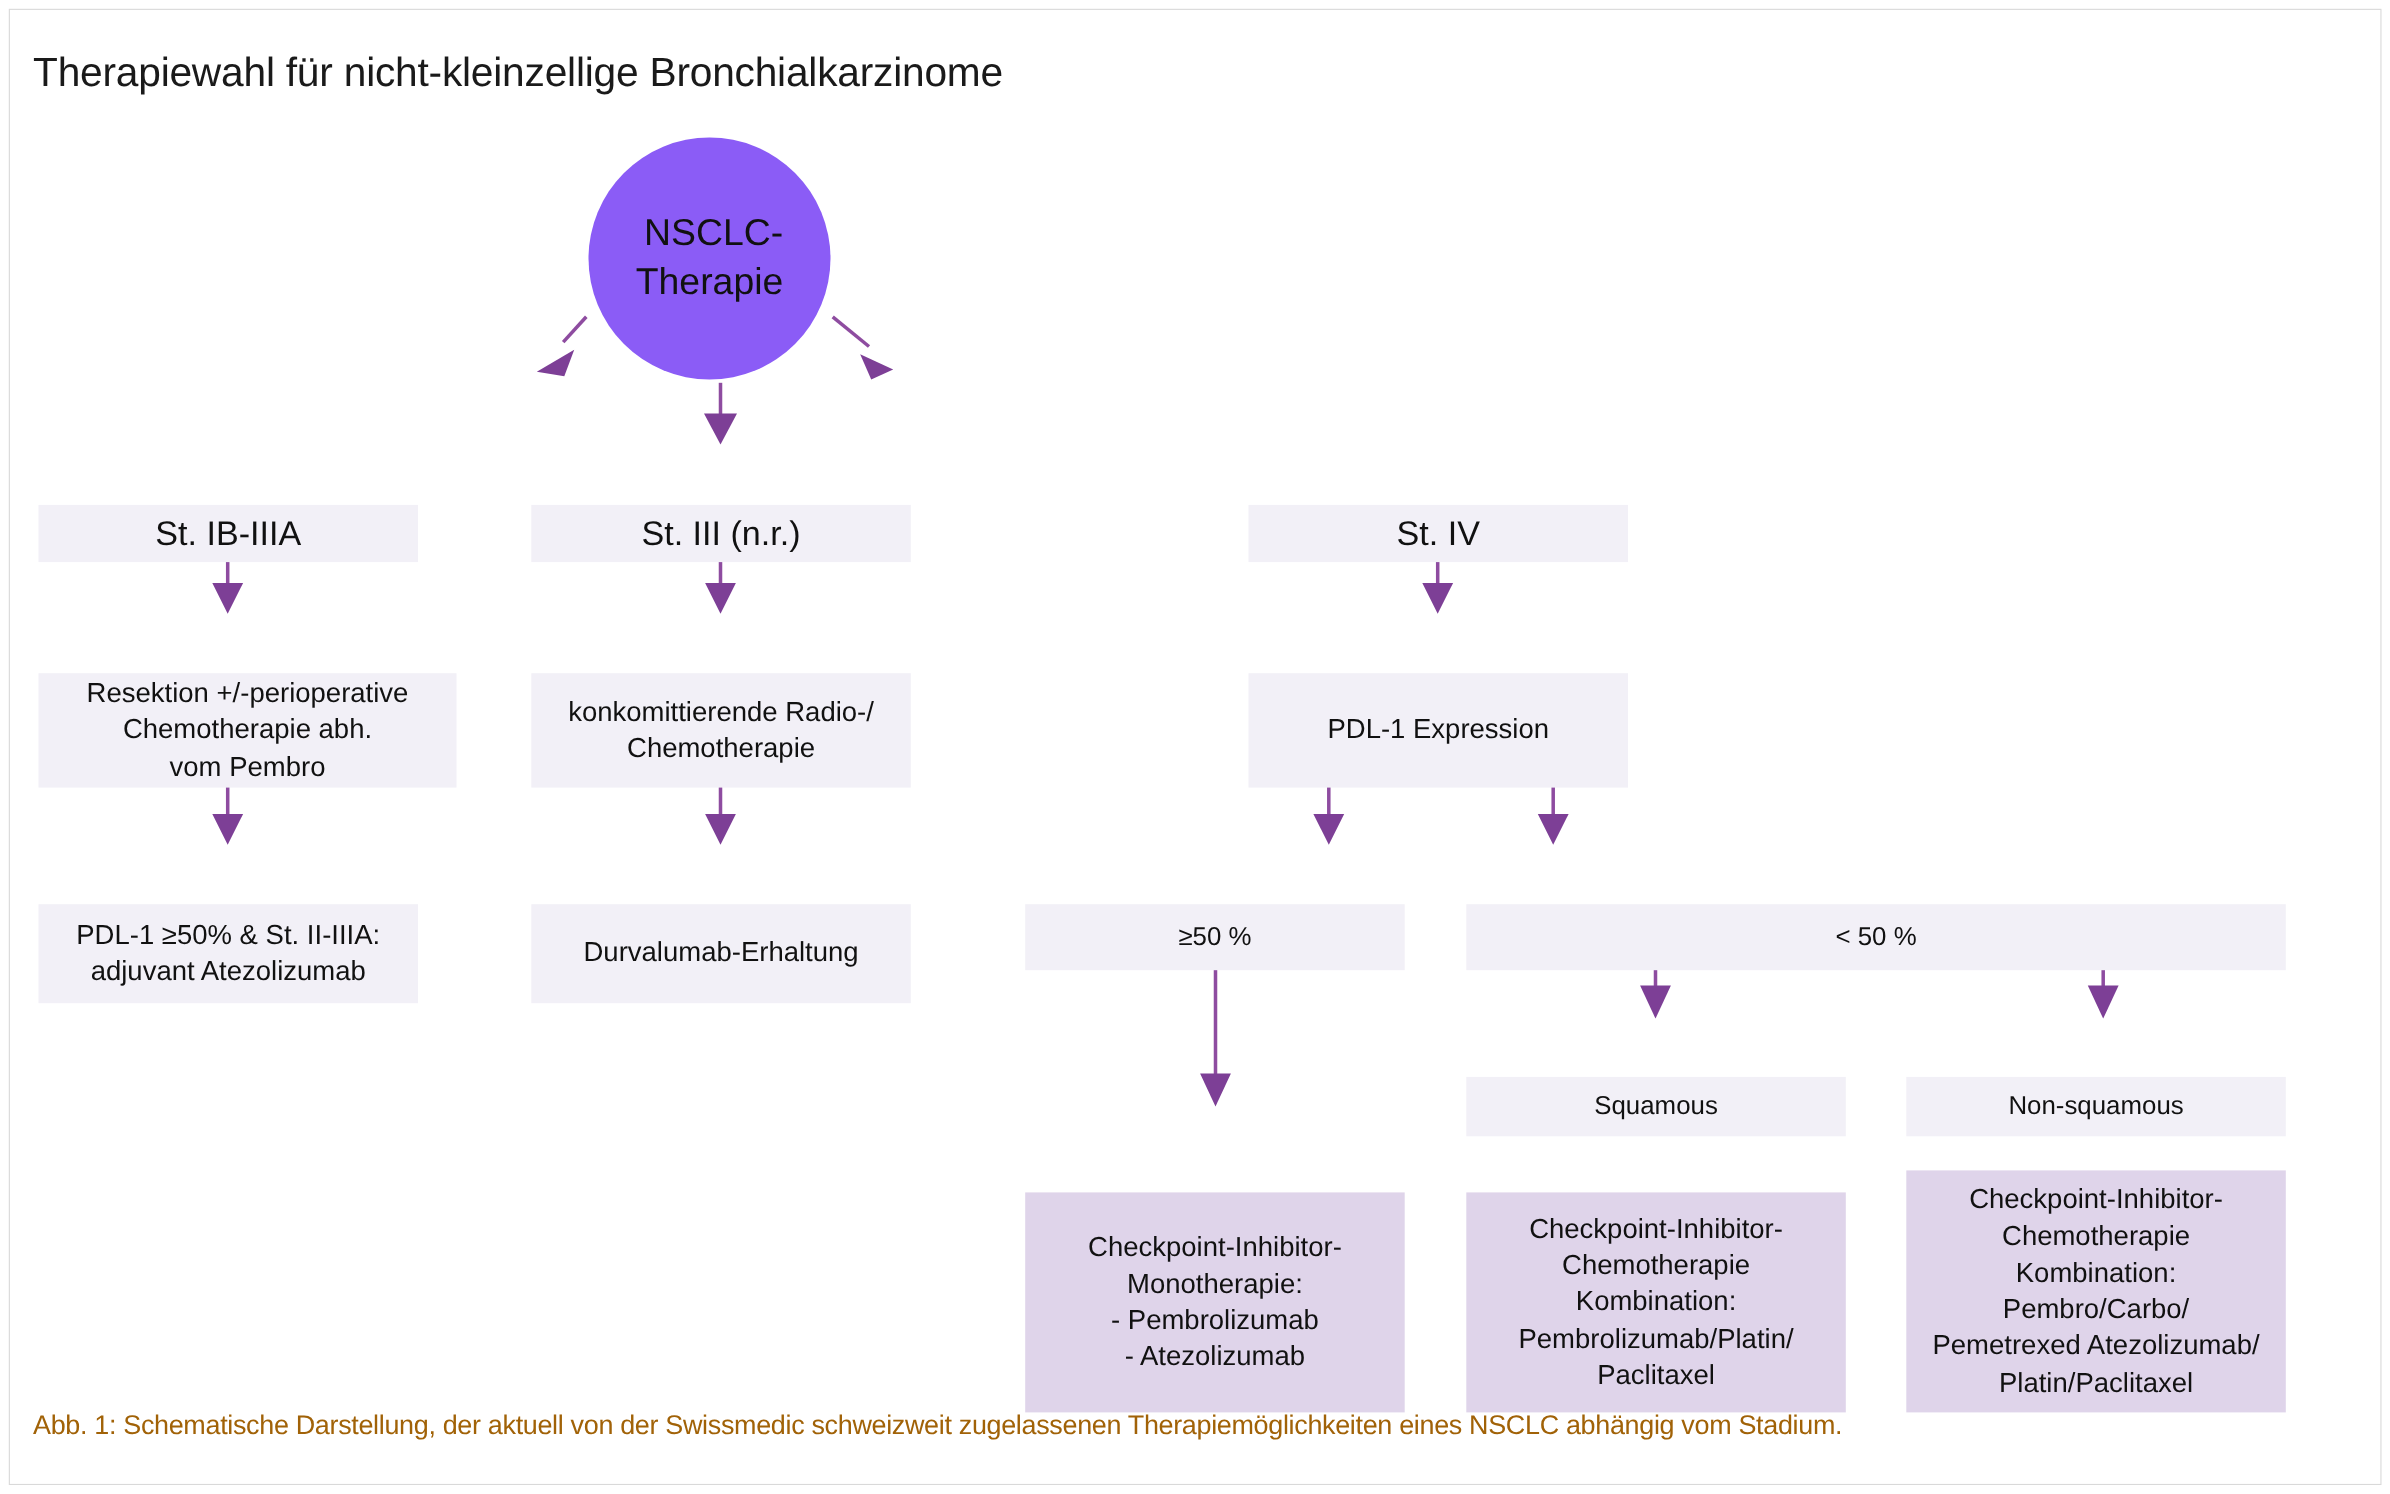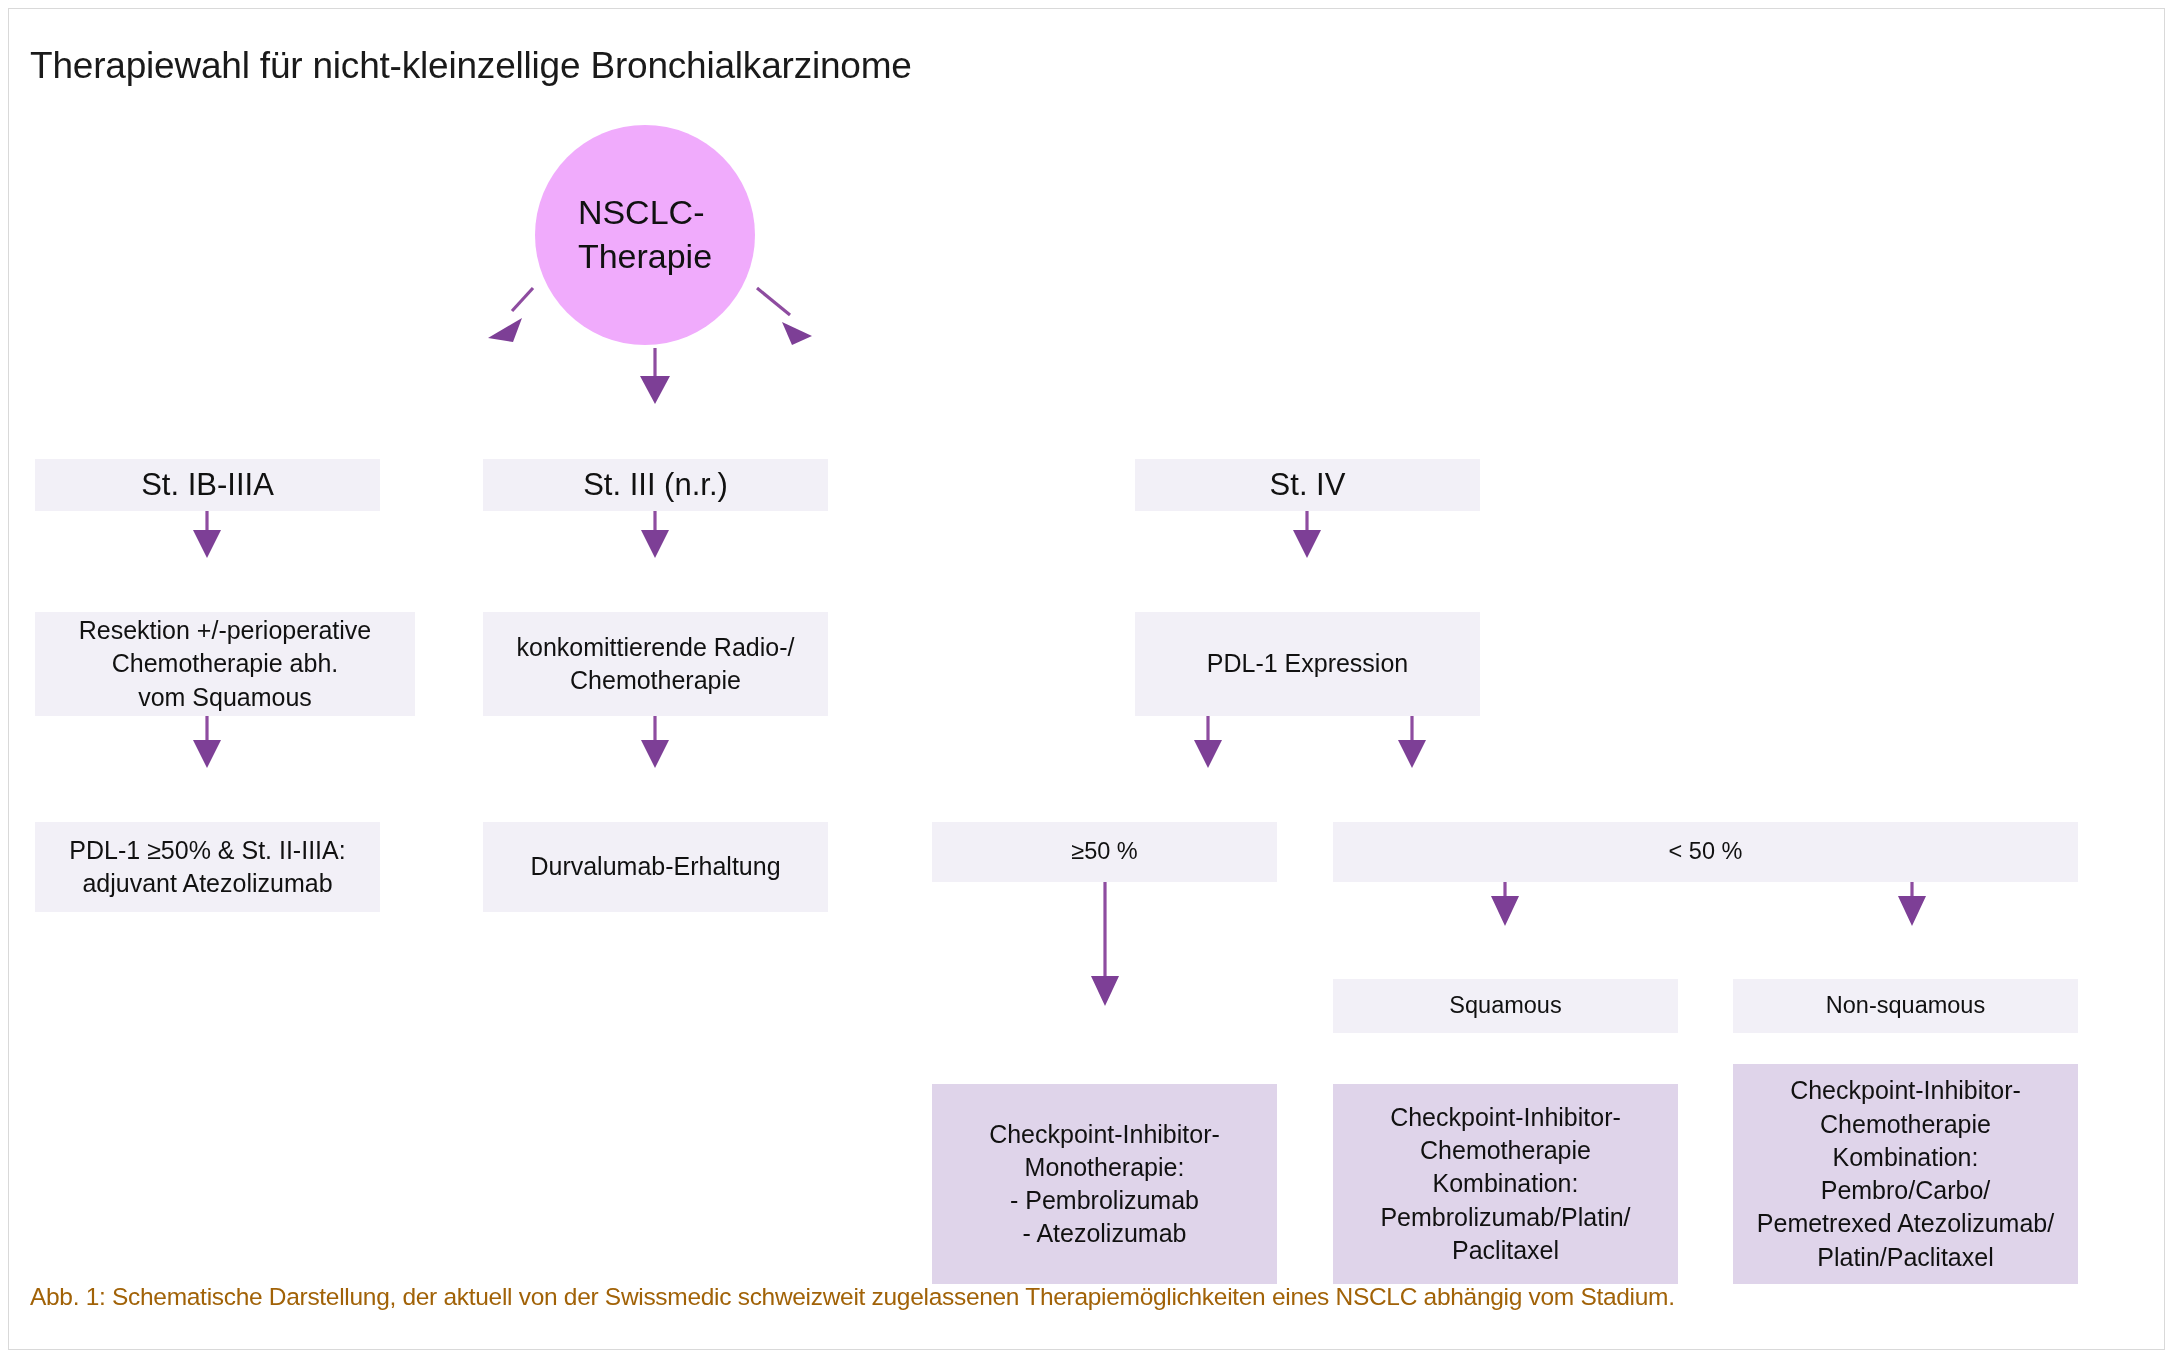--- a/index.html
+++ b/index.html
@@ -36,25 +36,25 @@
     color:#a16207;
     white-space:nowrap;
     letter-spacing:-0.3px;
   }
 
   .node-circle{
     position:absolute;
     left:535px;top:125px;
     width:220px;height:220px;
     border-radius:50%;
-    background:#f0abfc;
+    background:#8b5cf6;
     display:flex;
     align-items:center;
     justify-content:center;
-    text-align:left;
+    text-align:right;
     font-size:34px;
     line-height:1.28;
     color:#111;
   }
   .node-circle .txt{display:block;}
 
   .box{
     position:absolute;
     box-sizing:border-box;
     background:#f2f0f7;
@@ -133,21 +133,21 @@
       <span class="txt">Therapie</span>
     </div>
   </div>
 
   <div class="box hdr" style="left:35px;top:415px;width:345px;height:52px;">St. IB-IIIA</div>
 
   <div class="box body" style="left:35px;top:568px;width:380px;height:104px;">
     <div>
       <span class="txt">Resektion +/-perioperative</span><br>
       <span class="txt">Chemotherapie abh.</span><br>
-      <span class="txt">vom Squamous</span>
+      <span class="txt">vom Pembro</span>
     </div>
   </div>
 
   <div class="box body" style="left:35px;top:778px;width:345px;height:90px;">
     <div>
       <span class="txt">PDL-1 ≥50% &amp; St. II-IIIA:</span><br>
       <span class="txt">adjuvant Atezolizumab</span>
     </div>
   </div>
 

